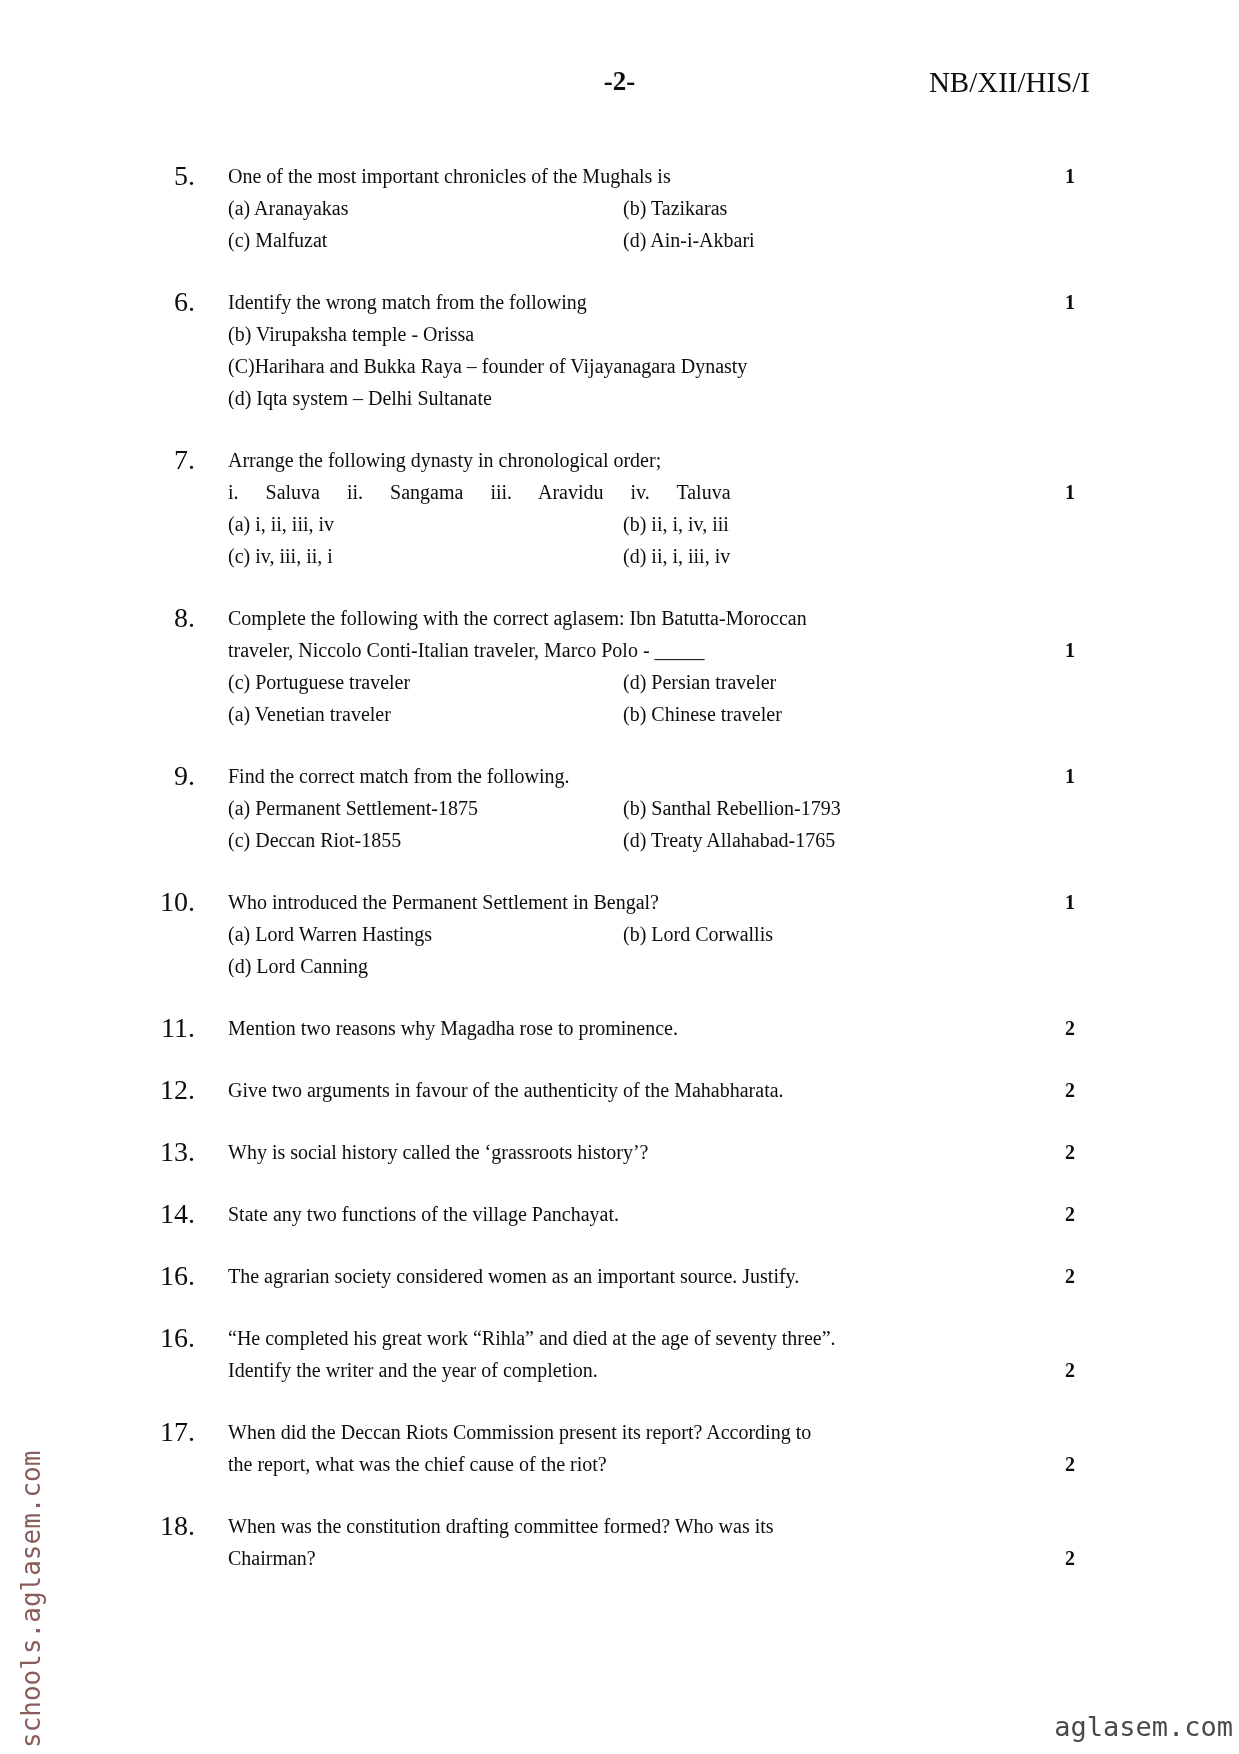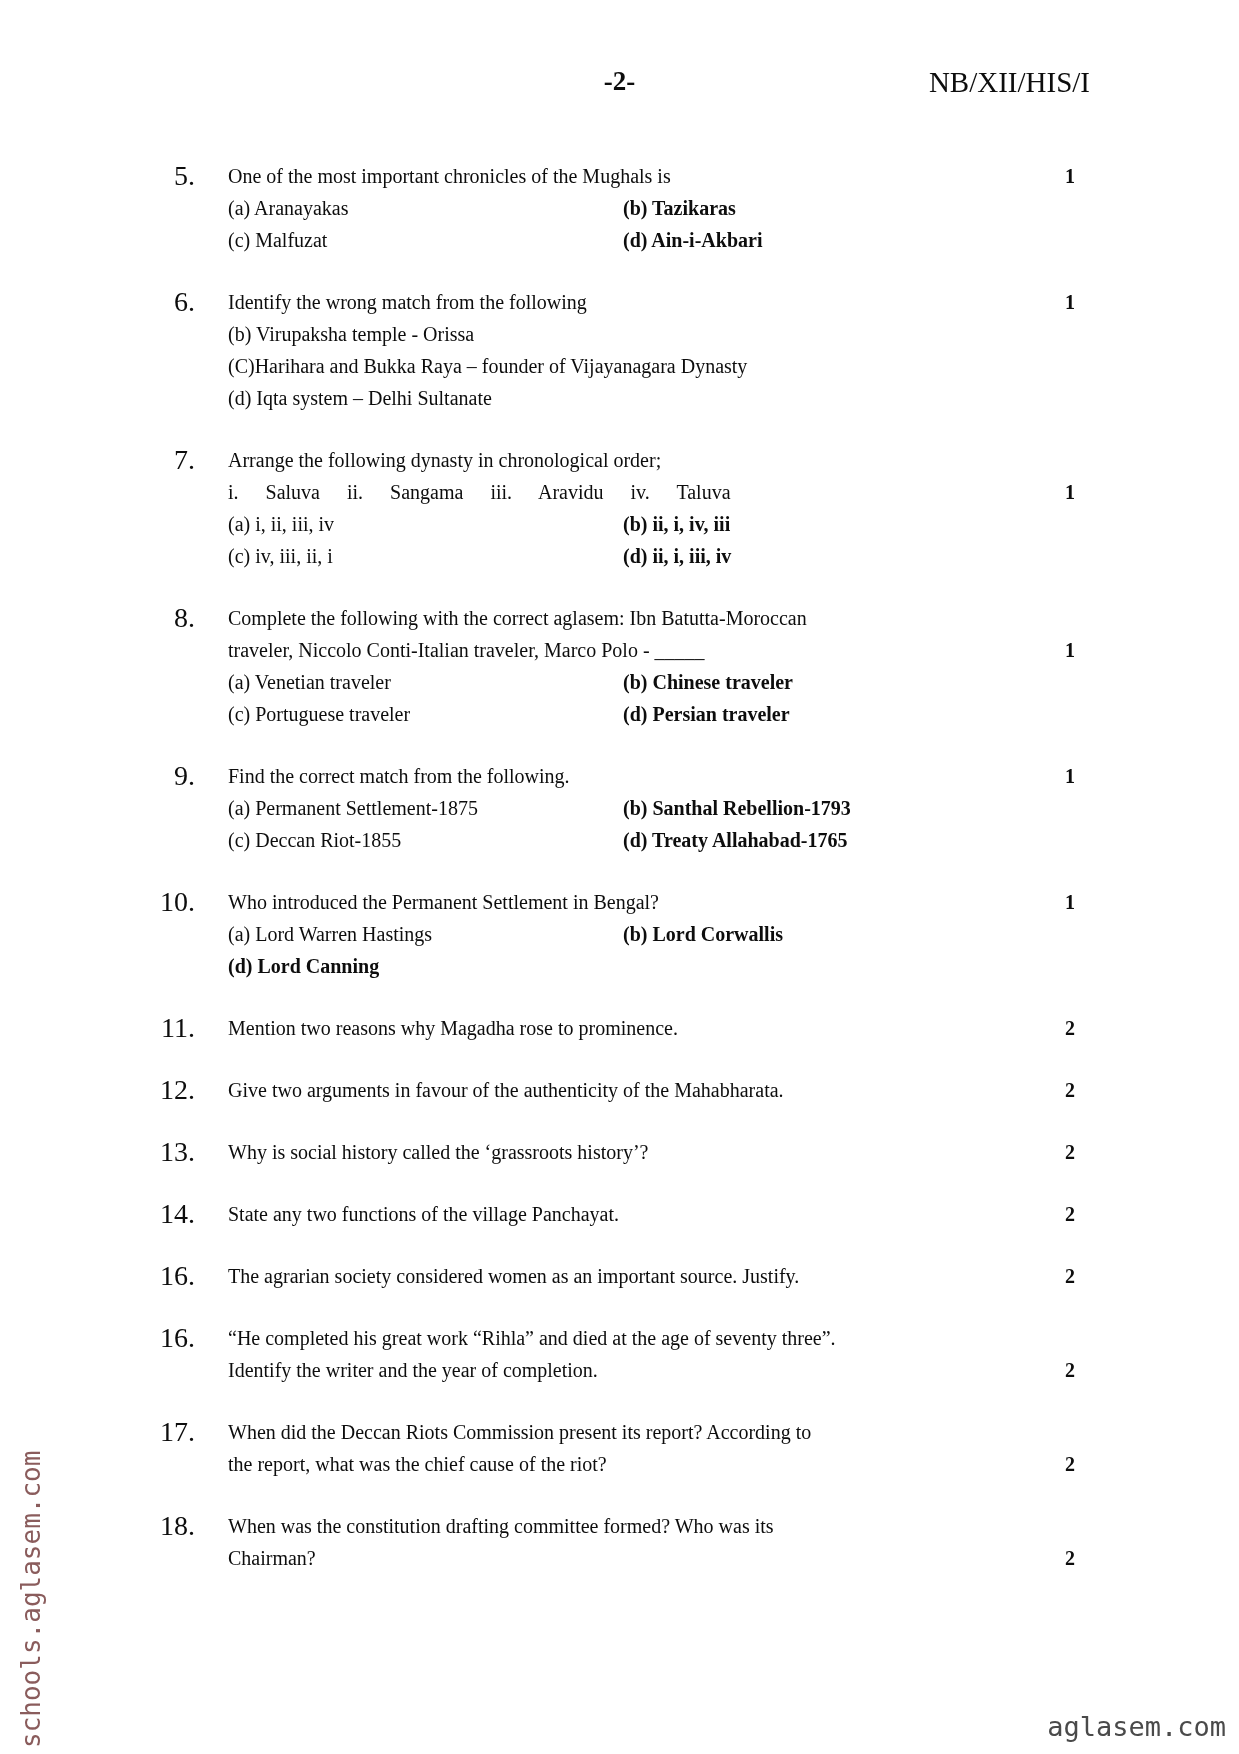--- a/index.html
+++ b/index.html
@@ -9,25 +9,25 @@
   .page-num{position:absolute;left:50%;transform:translateX(-50%);font-weight:bold;font-size:27px;}
   .paper-code{position:absolute;right:149px;top:0;font-size:29px;}
   .content{position:absolute;top:160px;left:145px;width:930px;}
   .question{display:flex;margin-bottom:30px;}
   .qnum-col{flex:0 0 50px;width:50px;text-align:right;font-size:28px;line-height:32px;}
   .qbody{flex:1 1 0;min-width:0;margin-left:33px;}
   .qrow{display:flex;line-height:32px;font-size:20px;white-space:nowrap;}
   .qtext{flex:1 1 0;min-width:0;overflow:visible;}
   .qmark{flex:0 0 40px;width:40px;text-align:right;font-weight:bold;}
   .opt1{flex:0 0 395px;width:395px;}
-  .opt2{flex:1 1 0;min-width:0;font-weight:bold;}
+  .opt2{flex:1 1 0;min-width:0;}
   .roman .qtext{word-spacing:22px;}
   .wm-left{position:absolute;left:16px;top:1748px;transform:rotate(-90deg);transform-origin:0 0;
            font-family:"DejaVu Sans Mono", monospace;font-size:26px;line-height:30px;white-space:nowrap;}
-  .wm-br{position:absolute;right:13px;bottom:12px;font-family:"DejaVu Sans Mono", monospace;font-size:27px;}
+  .wm-br{position:absolute;right:6px;bottom:12px;font-family:"DejaVu Sans Mono", monospace;font-size:27px;}
 </style>
 </head>
 <body>
 
 <div class="page">
 
   <div class="header">
     <span class="page-num">-2-</span>
     <span class="paper-code">NB/XII/HIS/I</span>
   </div>
@@ -105,29 +105,29 @@
       <div class="qbody">
         <div class="qrow">
           <span class="qtext">Complete the following with the correct aglasem: Ibn Batutta-Moroccan</span>
           <span class="qmark"></span>
         </div>
         <div class="qrow">
           <span class="qtext">traveler, Niccolo Conti-Italian traveler, Marco Polo - _____</span>
           <span class="qmark">1</span>
         </div>
         <div class="qrow">
+          <span class="opt1">(c) Portuguese traveler</span>
+          <span class="opt2">(d) Persian traveler</span>
+          <span class="qmark"></span>
+        </div>
+        <div class="qrow">
           <span class="opt1">(a) Venetian traveler</span>
           <span class="opt2">(b) Chinese traveler</span>
           <span class="qmark"></span>
         </div>
-        <div class="qrow">
-          <span class="opt1">(c) Portuguese traveler</span>
-          <span class="opt2">(d) Persian traveler</span>
-          <span class="qmark"></span>
-        </div>
       </div>
     </div>
 
     <div class="question">
       <div class="qnum-col">9.</div>
       <div class="qbody">
         <div class="qrow">
           <span class="qtext">Find the correct match from the following.</span>
           <span class="qmark">1</span>
         </div>

